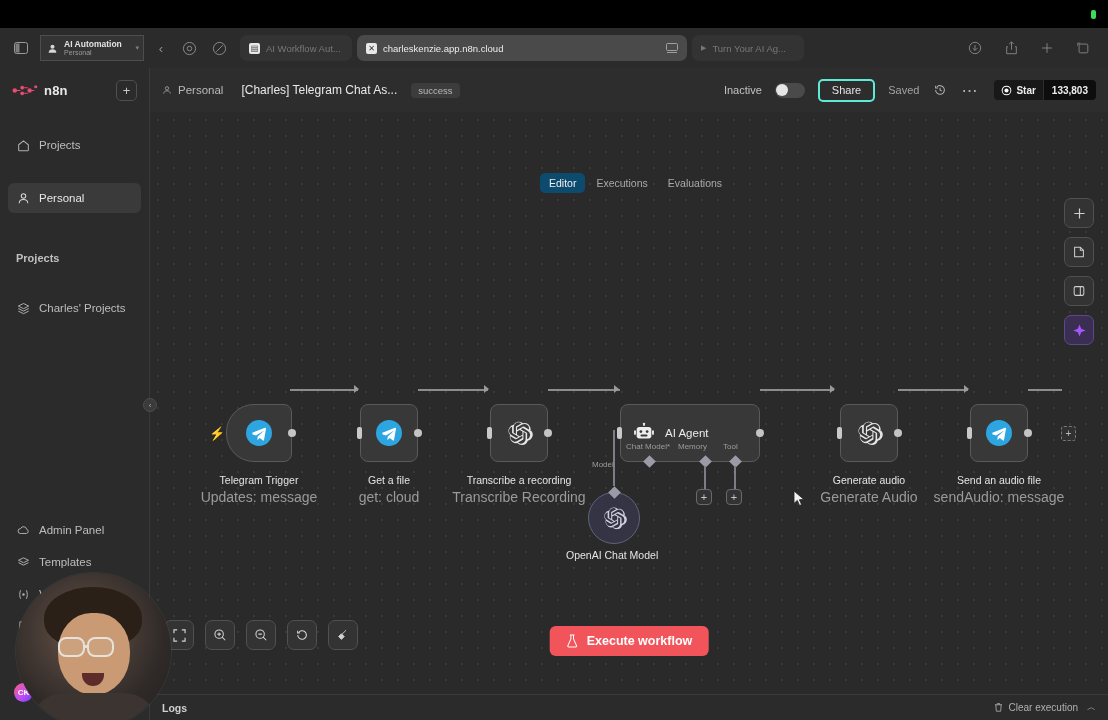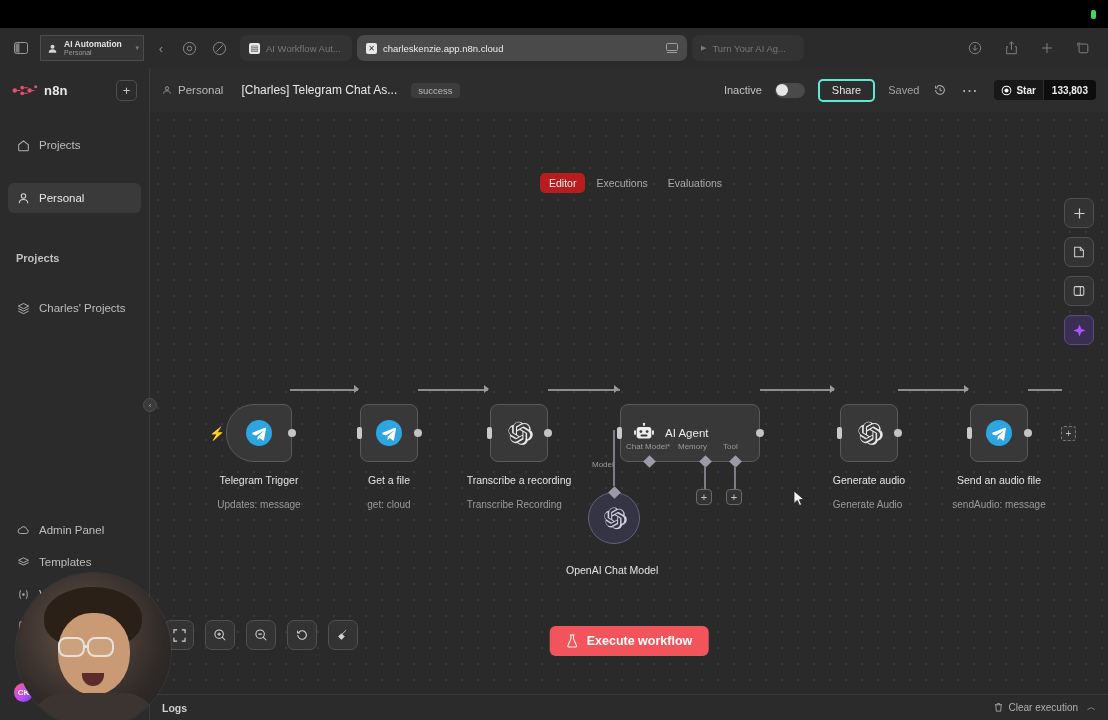--- a/index.html
+++ b/index.html
@@ -121,21 +121,21 @@
   }
   .saved-text { font-size:11px; color:#a3a3a3; }
   .hdr-ico { color:#b3b3b3; width:16px; height:16px; display:flex; align-items:center; justify-content:center; }
   .star-widget { display:flex; height:20px; border-radius:4px; overflow:hidden; font-size:10px; margin-left:4px; }
   .star-left { background:#181818; color:#ededed; display:flex; align-items:center; gap:4px; padding:0 7px; font-weight:600; }
   .star-right { background:#0d0d0d; color:#ededed; display:flex; align-items:center; padding:0 8px; font-weight:600; border-left:1px solid #2c2c2c; }
 
   
   .wf-tabs { position:absolute; left:540px; top:105px; display:flex; gap:2px; z-index:25; }
   .wf-tab { font-size:10.5px; color:#a9a9a9; padding:4px 9px; border-radius:5px; }
-  .wf-tab.active { background:#b91c1c; color:#f0f0f0; }
+  .wf-tab.active { background:#0c4a6e; color:#f0f0f0; }
 
   
   .canvas {
     position:absolute; left:150px; top:44px; width:958px; height:608px; background:#2a2a2a;
     background-image:radial-gradient(circle, #3a3a3a 1px, transparent 1px);
     background-size:16px 16px;
     overflow:hidden;
   }
   .canvas-right-tools { position:absolute; right:14px; top:86px; display:flex; flex-direction:column; gap:9px; z-index:22; }
   .ctool {
@@ -146,21 +146,21 @@
 
   
   .node { position:absolute; }
   .node-box {
     width:58px; height:58px; background:#383838; border:1px solid #5a5a5a; border-radius:8px;
     display:flex; align-items:center; justify-content:center; position:relative;
   }
   .node-box.trigger { border-radius:28px 8px 8px 28px; width:66px; }
   .node-box.agent { width:140px; justify-content:flex-start; padding-left:12px; gap:10px; }
   .node-label { text-align:center; margin-top:8px; font-size:10.5px; color:#e4e4e4; white-space:nowrap; }
-  .node-sub { text-align:left; margin-top:13px; font-size:10px; color:#9a9a9a; white-space:nowrap; }
+  .node-sub { text-align:left; margin-top:3px; font-size:14px; color:#9a9a9a; white-space:nowrap; }
   .node-title-wrap { position:absolute; left:50%; transform:translateX(-50%); top:62px; }
   .agent-text { font-size:11.5px; color:#ebebeb; }
 
   .port { position:absolute; width:8px; height:8px; border-radius:50%; background:#c4c4c4; top:50%; margin-top:-4px; }
   .port.out { right:-5px; }
   .port.in { left:-4px; width:5px; height:12px; margin-top:-6px; border-radius:2px; background:#c9c9c9; }
 
   .edge { position:absolute; height:1.5px; background:#8d8d8d; top:365px; }
   .edge-arrow { position:absolute; top:361px; width:0; height:0; border-left:5px solid #9a9a9a; border-top:4px solid transparent; border-bottom:4px solid transparent; }
 
@@ -554,21 +554,21 @@
 
       <div class="node" style="left:438px; top:380px;">
         <div class="sub-stem" style="left:25px; top:-62px; height:56px;"></div>
         <div class="sub-label" style="left:4px; top:-32px;">Model</div>
         <div class="circle-node">
           <div class="sub-conn" style="left:21px; top:-5px; bottom:auto;"></div>
           <svg width="25" height="25" viewBox="0 0 24 24">
             <path d="M21.6 10a5.4 5.4 0 0 0-.5-4.5 5.5 5.5 0 0 0-5.9-2.6A5.5 5.5 0 0 0 6.7 4.3a5.4 5.4 0 0 0-3.7 2.6 5.5 5.5 0 0 0 .7 6.4 5.4 5.4 0 0 0 .5 4.5 5.5 5.5 0 0 0 5.9 2.6 5.4 5.4 0 0 0 4.1 1.8 5.5 5.5 0 0 0 5.2-3.8 5.4 5.4 0 0 0 3.6-2.6 5.5 5.5 0 0 0-.7-6.4zM13.2 21a4.1 4.1 0 0 1-2.6-.9l.1-.1 4.4-2.5a.7.7 0 0 0 .4-.6v-6.2l1.9 1.1v5.1a4.1 4.1 0 0 1-4.2 4.1zM4.4 17.2a4.1 4.1 0 0 1-.5-2.8l.1.1 4.4 2.5a.7.7 0 0 0 .7 0l5.4-3.1v2.2l-4.5 2.6a4.1 4.1 0 0 1-5.6-1.5zM3.2 7.7a4.1 4.1 0 0 1 2.2-1.8v5.2a.7.7 0 0 0 .4.6l5.3 3.1-1.9 1.1-4.4-2.6a4.1 4.1 0 0 1-1.6-5.6zm15.3 3.6-5.4-3.1 1.9-1.1 4.4 2.6a4.1 4.1 0 0 1-.6 7.4v-5.2a.7.7 0 0 0-.3-.6zm1.9-2.8-.1-.1-4.4-2.6a.7.7 0 0 0-.7 0L9.8 8.9V6.7l4.5-2.6a4.1 4.1 0 0 1 6.1 4.4zM8.8 12.4l-1.9-1.1V6.2a4.1 4.1 0 0 1 6.8-3.2l-.1.1L9.2 5.6a.7.7 0 0 0-.4.6zm1-2.2L12.2 8.8l2.4 1.4v2.8l-2.4 1.4-2.4-1.4z" fill="#cfcfe0"></path>
           </svg>
         </div>
-        <div class="node-label" style="margin-top:20px; margin-left:-22px;">OpenAI Chat Model</div>
+        <div class="node-label" style="margin-top:5px; margin-left:-22px;">OpenAI Chat Model</div>
       </div>
 
       <div class="node" style="left:690px; top:292px;">
         <div class="node-box">
           <div class="port in"></div>
           <svg width="27" height="27" viewBox="0 0 24 24">
             <path d="M21.6 10a5.4 5.4 0 0 0-.5-4.5 5.5 5.5 0 0 0-5.9-2.6A5.5 5.5 0 0 0 6.7 4.3a5.4 5.4 0 0 0-3.7 2.6 5.5 5.5 0 0 0 .7 6.4 5.4 5.4 0 0 0 .5 4.5 5.5 5.5 0 0 0 5.9 2.6 5.4 5.4 0 0 0 4.1 1.8 5.5 5.5 0 0 0 5.2-3.8 5.4 5.4 0 0 0 3.6-2.6 5.5 5.5 0 0 0-.7-6.4zM13.2 21a4.1 4.1 0 0 1-2.6-.9l.1-.1 4.4-2.5a.7.7 0 0 0 .4-.6v-6.2l1.9 1.1v5.1a4.1 4.1 0 0 1-4.2 4.1zM4.4 17.2a4.1 4.1 0 0 1-.5-2.8l.1.1 4.4 2.5a.7.7 0 0 0 .7 0l5.4-3.1v2.2l-4.5 2.6a4.1 4.1 0 0 1-5.6-1.5zM3.2 7.7a4.1 4.1 0 0 1 2.2-1.8v5.2a.7.7 0 0 0 .4.6l5.3 3.1-1.9 1.1-4.4-2.6a4.1 4.1 0 0 1-1.6-5.6zm15.3 3.6-5.4-3.1 1.9-1.1 4.4 2.6a4.1 4.1 0 0 1-.6 7.4v-5.2a.7.7 0 0 0-.3-.6zm1.9-2.8-.1-.1-4.4-2.6a.7.7 0 0 0-.7 0L9.8 8.9V6.7l4.5-2.6a4.1 4.1 0 0 1 6.1 4.4zM8.8 12.4l-1.9-1.1V6.2a4.1 4.1 0 0 1 6.8-3.2l-.1.1L9.2 5.6a.7.7 0 0 0-.4.6zm1-2.2L12.2 8.8l2.4 1.4v2.8l-2.4 1.4-2.4-1.4z" fill="#e6e6e6"></path>
           </svg>
           <div class="port out"></div>
         </div>

